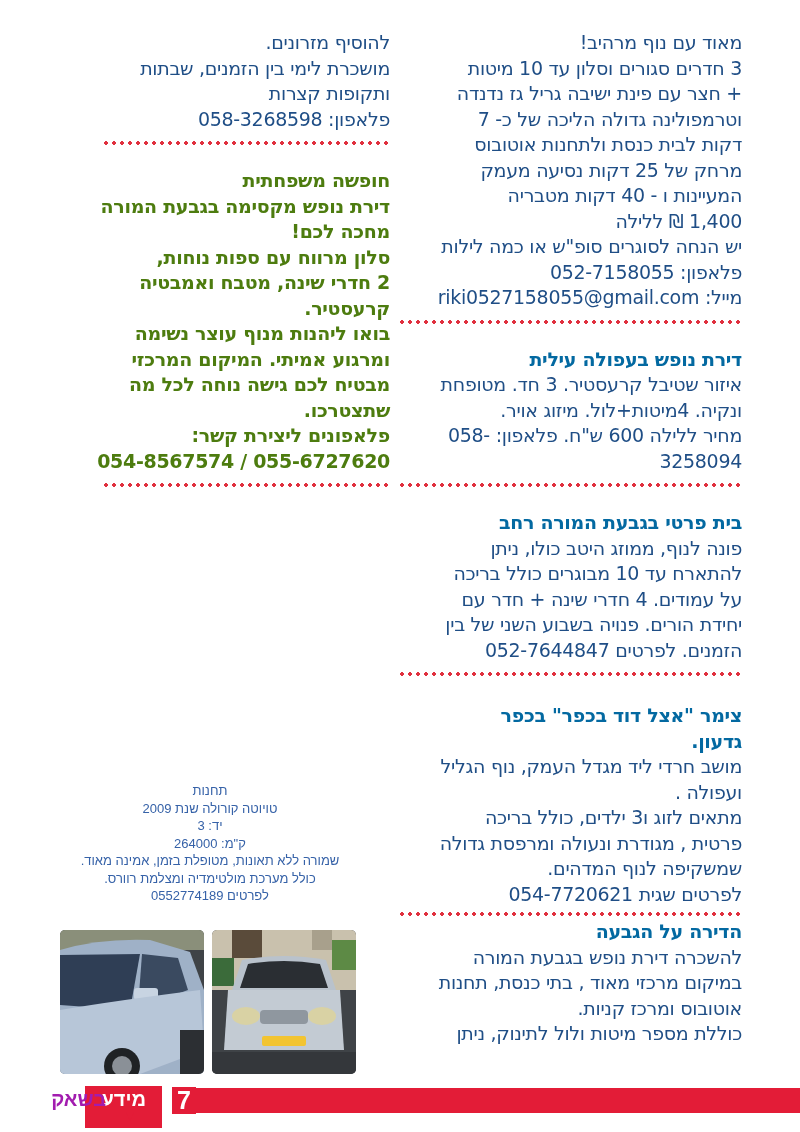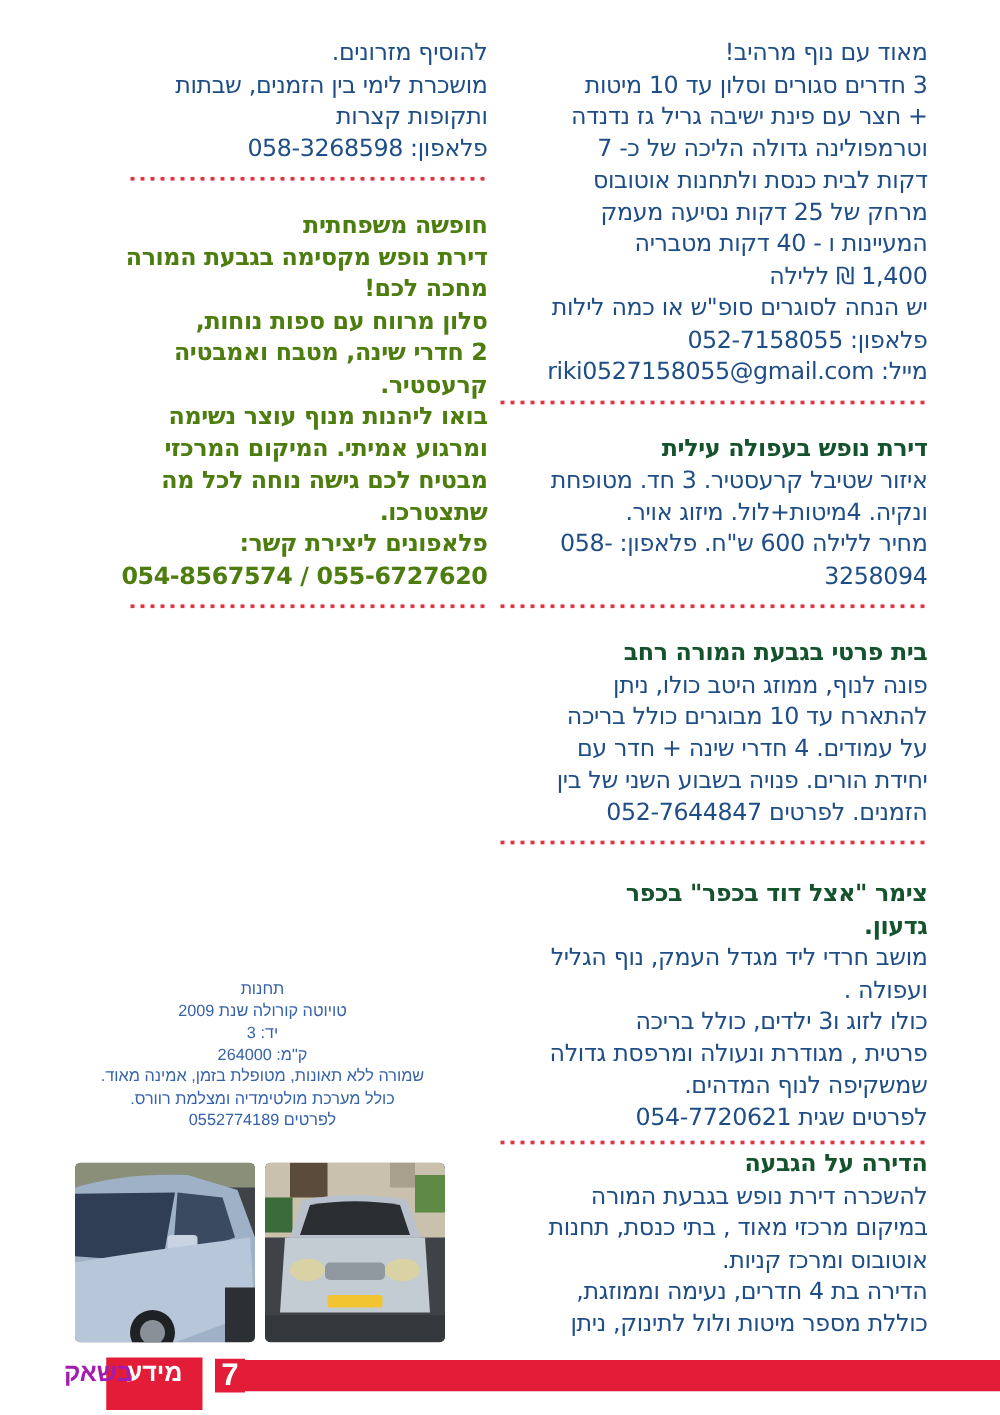--- a/index.html
+++ b/index.html
@@ -5,21 +5,21 @@
     * { box-sizing: border-box; margin: 0; padding: 0; }
     html, body { width: 800px; height: 1132px; background: #ffffff; overflow: hidden; }
     body { position: relative; font-family: "DejaVu Sans", "Liberation Sans", sans-serif; color: #1f4e86; }
 
     .col { position: absolute; direction: rtl; text-align: right; }
     .col-right { left: 400px; width: 342px; top: 30px; }
     .col-left { left: 100px; width: 290px; top: 30px; }
 
     .ad { }
     .ad-text { font-size: 19px; line-height: 25.5px; color: #1f4e86; letter-spacing: -0.3px; }
-    .ad-title { font-size: 19px; line-height: 25.5px; font-weight: bold; color: #14532d; letter-spacing: -0.3px; }
+    .ad-title { font-size: 19px; line-height: 25.5px; font-weight: bold; color: #0369a1; letter-spacing: -0.3px; }
     .ad-bold { font-size: 19px; line-height: 25.5px; font-weight: bold; color: #4d7c0f; letter-spacing: -0.3px; }
     .line { display: block; white-space: nowrap; }
 
     .divider {
       height: 6px; margin: 8px 0 0 0;
       background-image: radial-gradient(circle, #e0303e 1.6px, transparent 1.9px);
       background-size: 8px 6px; background-repeat: repeat-x; background-position: right center;
     }
 
     .car-ad { position: absolute; left: 50px; top: 782px; width: 320px; direction: rtl; text-align: center; color: #3662a8; font-size: 13px; line-height: 17.5px; font-family: "Liberation Sans", sans-serif; }
@@ -81,35 +81,34 @@
   </div>
 
   <div class="ad" style="margin-top:26px;">
     <div class="ad-title">
       <span class="line">צימר "אצל דוד בכפר" בכפר</span>
       <span class="line">גדעון.</span>
     </div>
     <div class="ad-text">
       <span class="line">מושב חרדי ליד מגדל העמק, נוף הגליל</span>
       <span class="line">ועפולה .</span>
-      <span class="line">כולו לזוג ו3 ילדים, כולל בריכה</span>
+      <span class="line">מתאים לזוג ו3 ילדים, כולל בריכה</span>
       <span class="line">פרטית , מגודרת ונעולה ומרפסת גדולה</span>
       <span class="line">שמשקיפה לנוף המדהים.</span>
       <span class="line"> לפרטים שגית 054-7720621</span>
     </div>
     <div class="divider" style="margin-top:4px;"></div>
   </div>
 
   <div class="ad" style="margin-top:2px;">
     <div class="ad-title">הדירה על הגבעה</div>
     <div class="ad-text">
       <span class="line">להשכרה דירת נופש בגבעת המורה</span>
       <span class="line">במיקום מרכזי מאוד , בתי כנסת, תחנות</span>
       <span class="line">אוטובוס ומרכז קניות.</span>
-      <span class="line">הדירה בת 4 חדרים, נעימה וממוזגת,</span>
       <span class="line">כוללת מספר מיטות ולול לתינוק, ניתן</span>
     </div>
   </div>
 </div>
 
 <div class="col col-left">
   <div class="ad">
     <div class="ad-text">
       <span class="line">להוסיף מזרונים.</span>
       <span class="line">מושכרת לימי בין הזמנים, שבתות</span>

